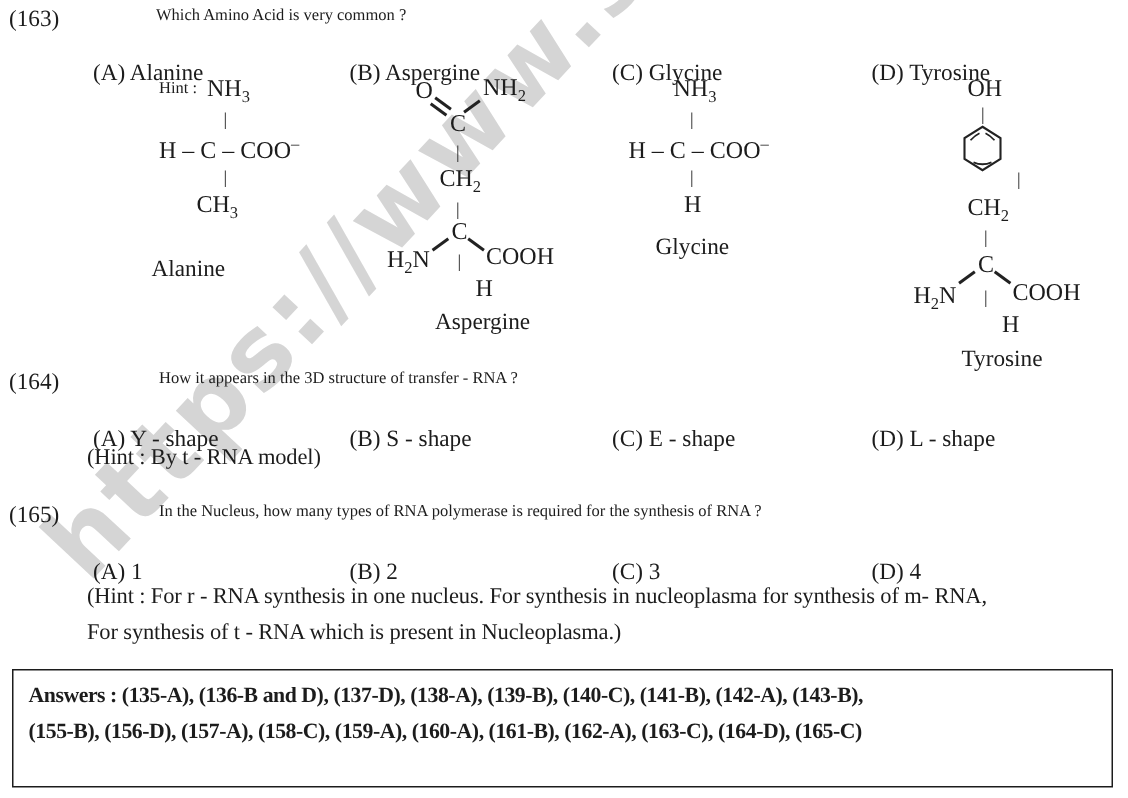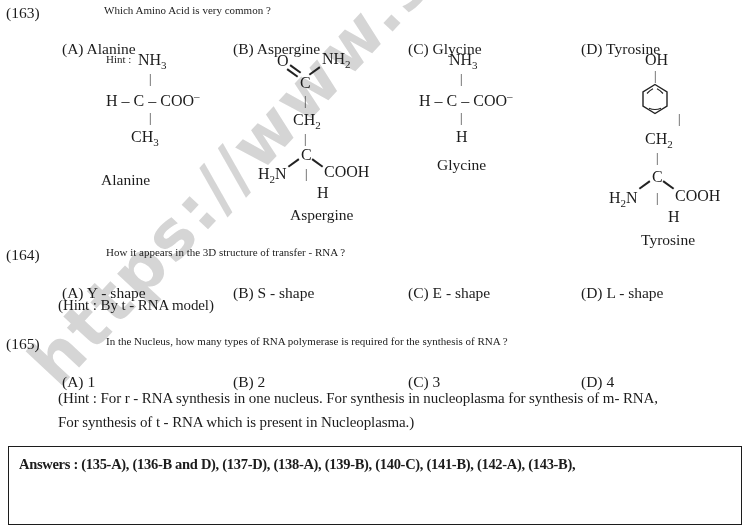--- a/index.html
+++ b/index.html
@@ -120,15 +120,16 @@
   <span class="abs opt content" style="left:62px;top:361px">(A) 1</span>
   <span class="abs opt content" style="left:233px;top:361px">(B) 2</span>
   <span class="abs opt content" style="left:408px;top:361px">(C) 3</span>
   <span class="abs opt content" style="left:581px;top:361px">(D) 4</span>
 
   <span class="abs hint content" style="left:58px;top:414px">For synthesis of  t - RNA which is present in Nucleoplasma.)</span>
   <span class="abs hint content" style="left:58px;top:390px">(Hint : For r - RNA synthesis in one nucleus. For synthesis in nucleoplasma for synthesis of m- RNA,</span>
 
   <div id="answers-box" class="abs content">
     <div>Answers :  (135-A), (136-B and D), (137-D), (138-A), (139-B), (140-C), (141-B), (142-A), (143-B),</div>
+    <div>(155-B), (156-D), (157-A), (158-C), (159-A), (160-A), (161-B), (162-A), (163-C), (164-D), (165-C)</div>
   </div>
 
 </div>
 
 </body></html>

